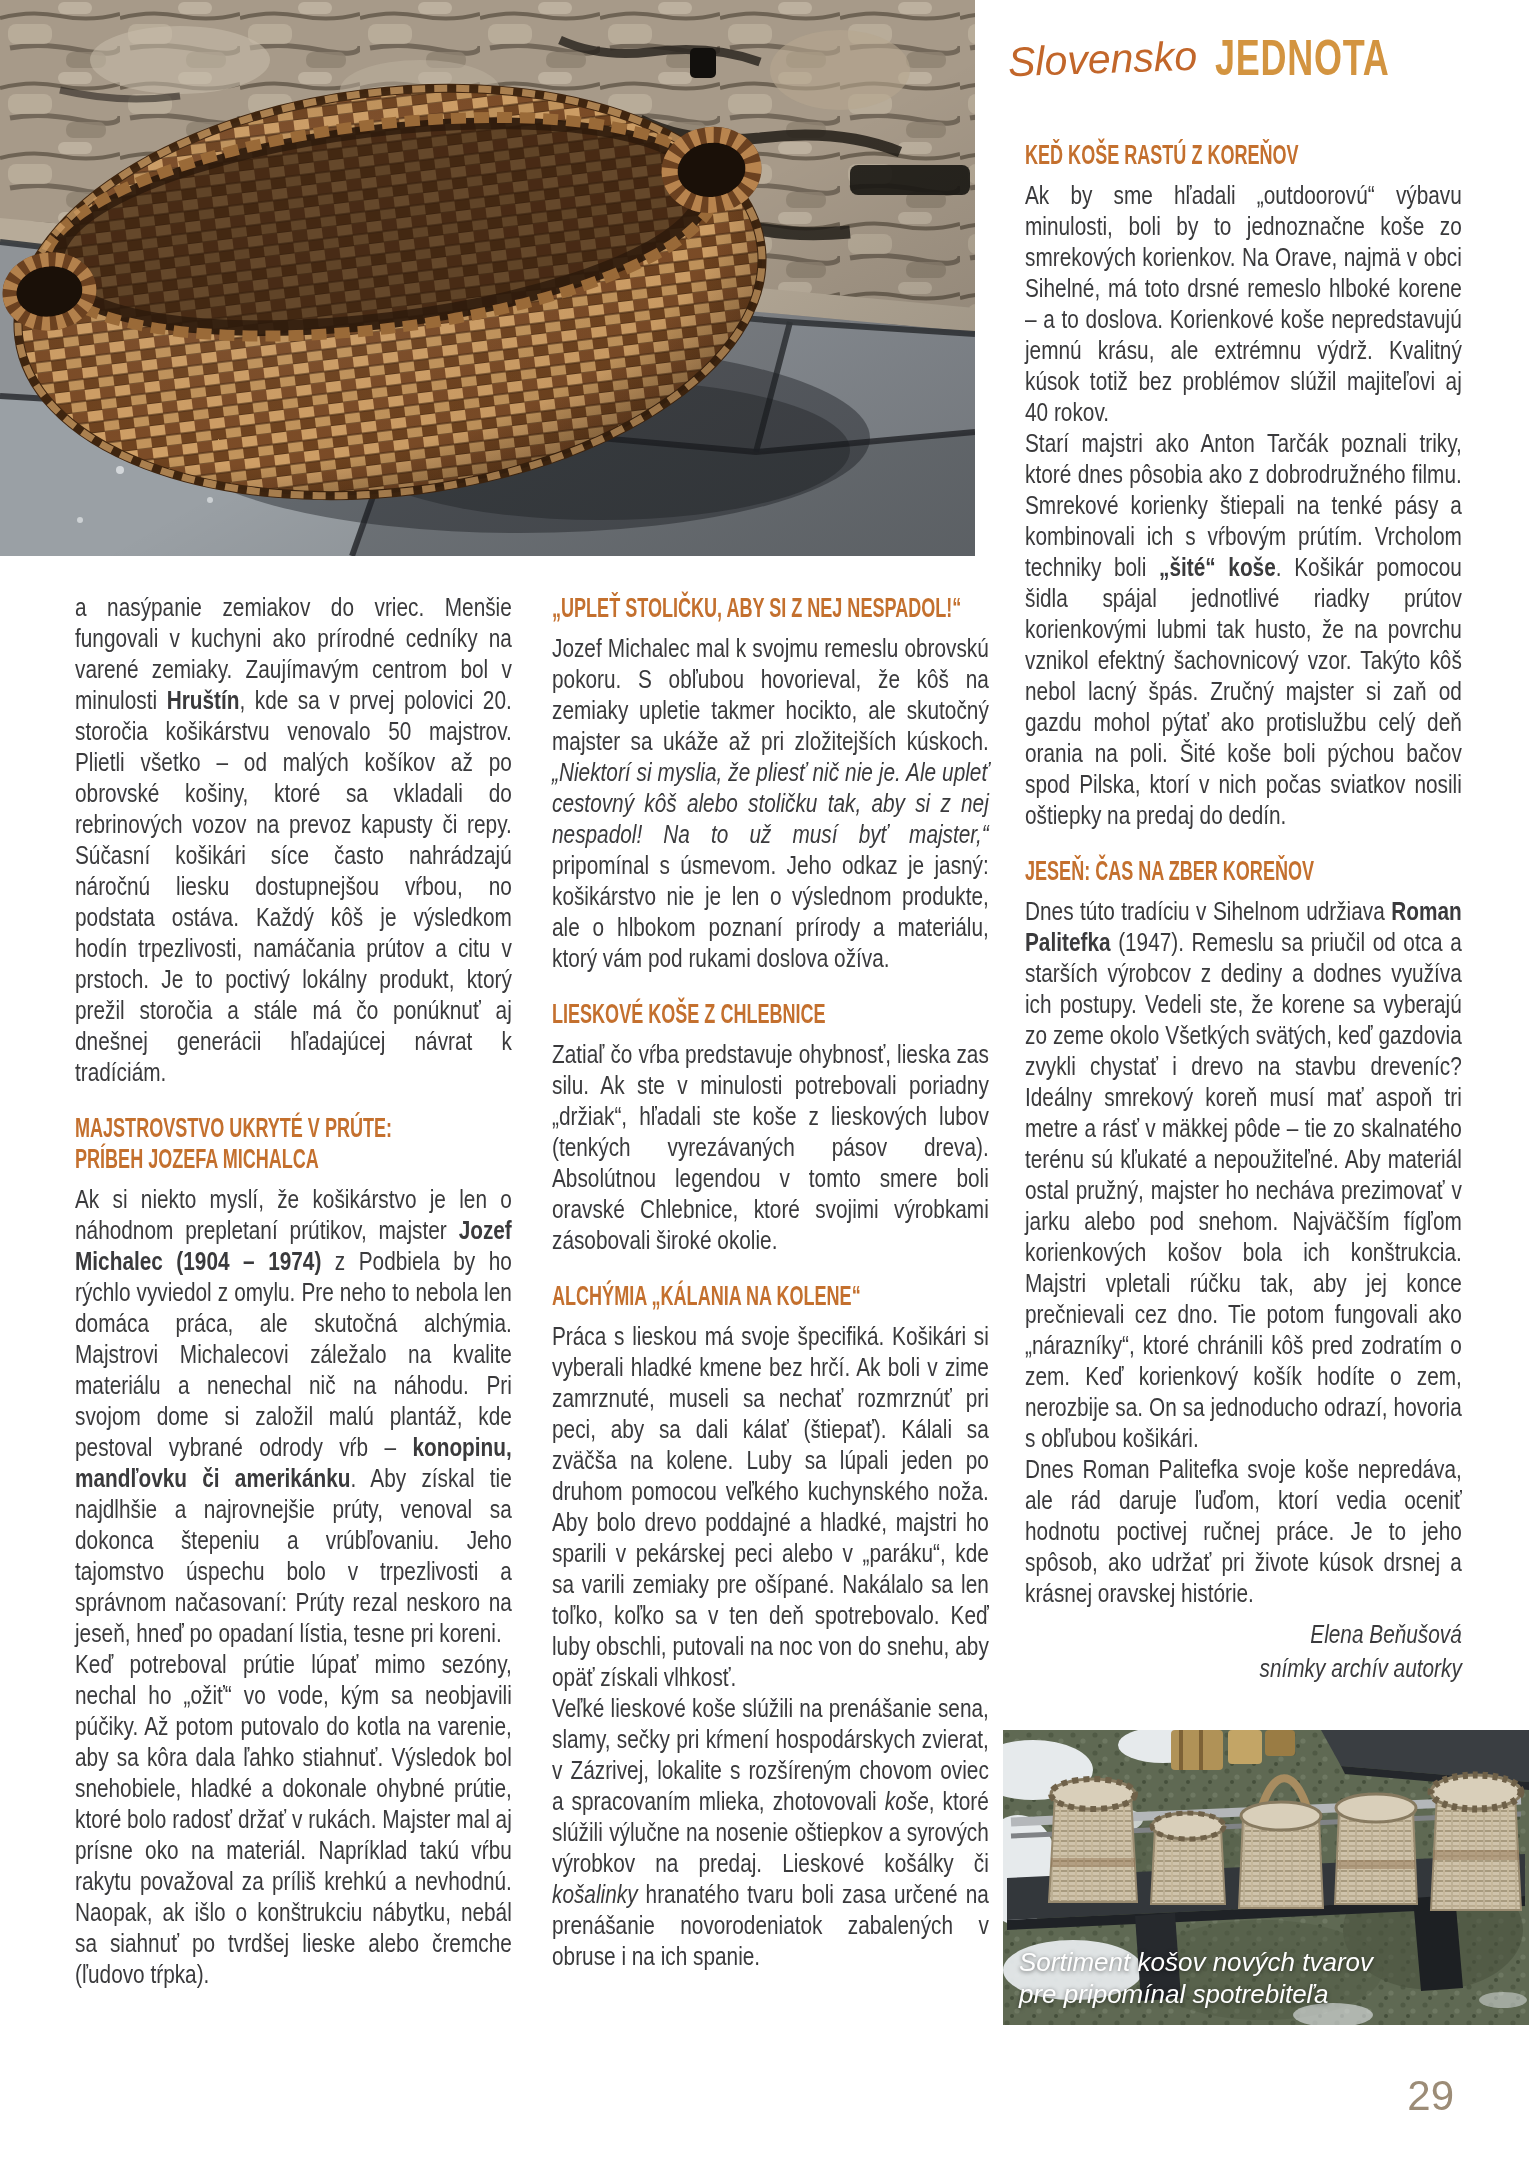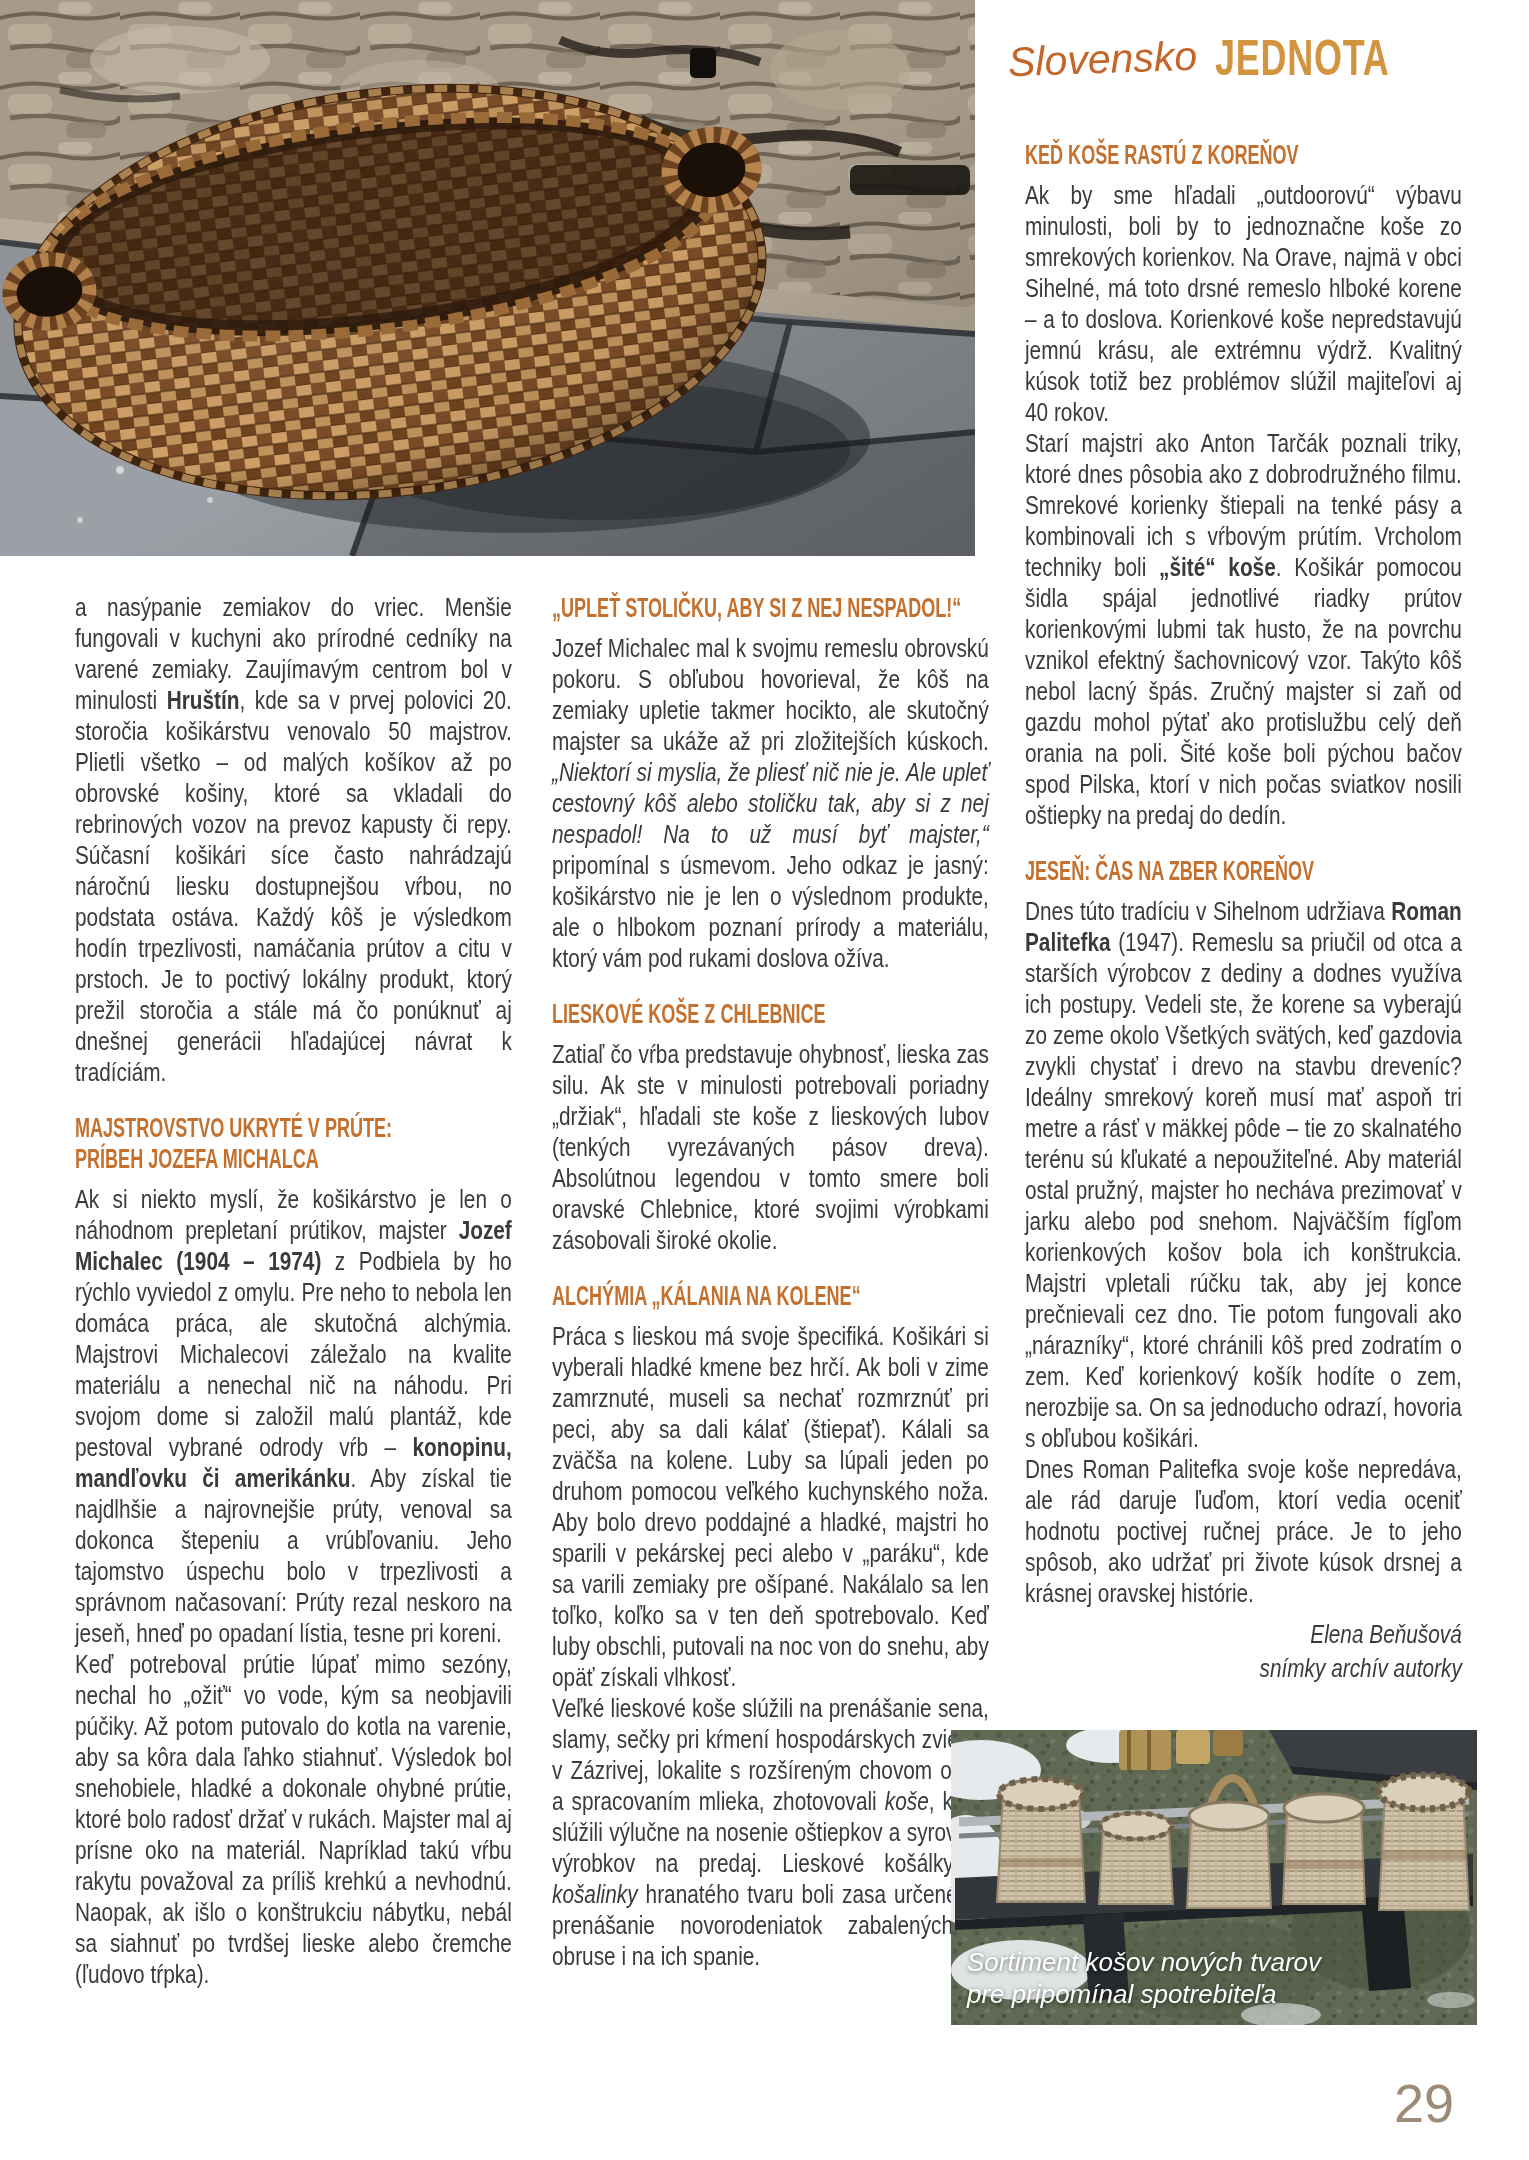--- a/index.html
+++ b/index.html
@@ -3,21 +3,21 @@
 <meta charset="utf-8">
 <style>
   html,body{margin:0;padding:0;background:#e8e8e8;}
   *{box-sizing:border-box;}
   .page{
     position:relative;width:1529px;height:2160px;background:#ffffff;
     font-family:"Liberation Sans", sans-serif;overflow:hidden;
   }
   
   .top-photo{position:absolute;left:0;top:0;width:975px;height:556px;}
-  .bottom-photo{position:absolute;left:951px;top:1730px;width:526px;height:286px;}
+  .bottom-photo{position:absolute;left:1003px;top:1730px;width:526px;height:286px;}
   .photo-caption{
     position:absolute;left:16px;bottom:6px;color:#ffffff;font-style:italic;
     font-size:26px;line-height:32px;text-shadow:0 1px 4px rgba(0,0,0,.55);
   }
   
   .logo{position:absolute;left:1008px;top:28px;display:flex;align-items:flex-end;gap:18px;height:52px;}
   .logo-script{font-size:41px;font-style:italic;color:#c2662a;transform:rotate(-2deg);line-height:1;}
   .logo-word{font-size:50px;font-weight:700;color:#d39440;transform:scaleX(.72);transform-origin:0 100%;letter-spacing:1px;line-height:.88;}
   
   .col{
@@ -33,21 +33,21 @@
   .sec-h{
     font-weight:700;color:#c4702e;font-size:27.5px;line-height:31px;
     margin:24px 0 10px;white-space:pre-line;text-align:left;
     transform:scaleX(.82);transform-origin:0 0;width:122%;
   }
   .col > :first-child{margin-top:0;}
   .byline{margin-top:8px;font-style:italic;text-align:right;line-height:34px;font-size:26px;}
   
   .page-number{
     position:absolute;left:1392px;top:2072px;width:62px;text-align:right;
-    font-size:54px;color:#9c8c77;
+    font-size:42px;color:#9c8c77;
   }
 </style>
 </head>
 <body>
 
 <div class="page">
 
   <div class="top-photo">
     <svg width="975" height="556" viewBox="0 0 975 556">
       <defs>

